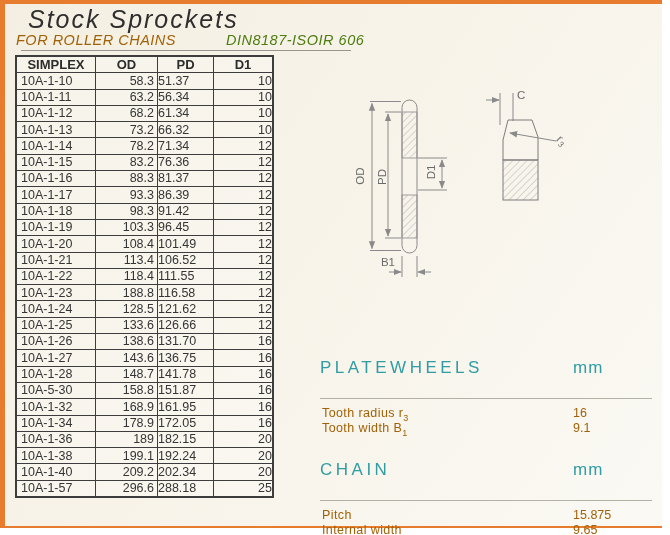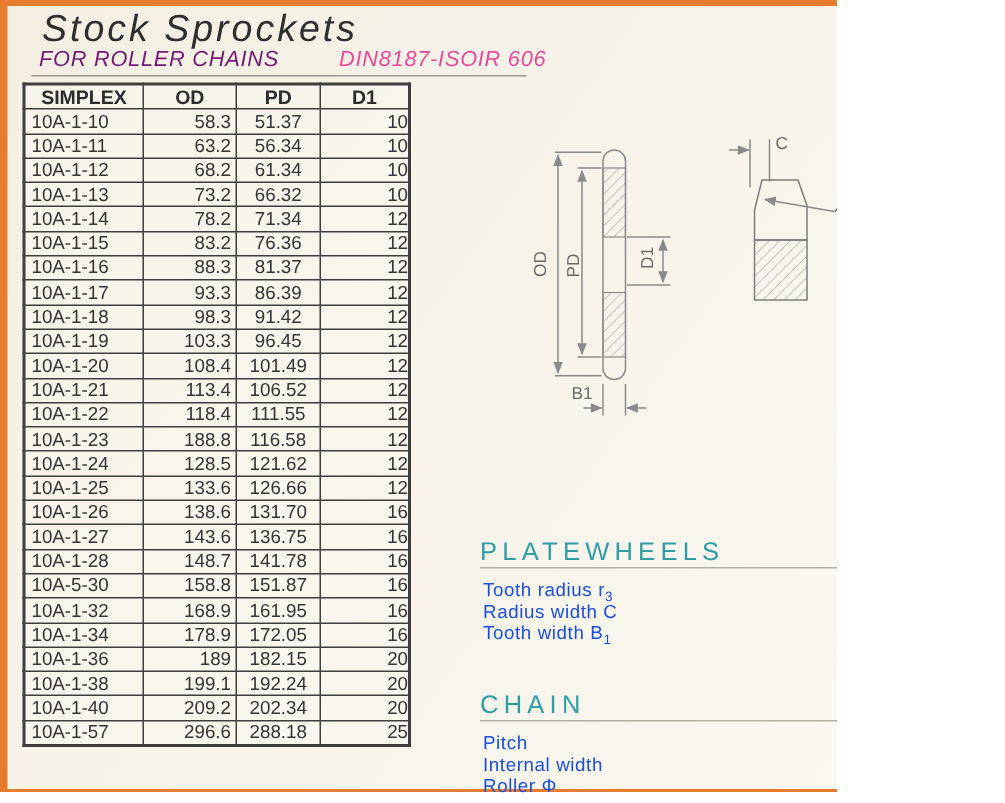--- a/index.html
+++ b/index.html
@@ -1,38 +1,38 @@
 <!DOCTYPE html>
 <html style="--accent: #2f9da3; --frame: #e87c2e;"><head>
 <meta charset="utf-8">
 <style>
   html,body { margin:0; padding:0; background:#ffffff; }
   .page {
-    position:relative; width:558px; height:535px; overflow:hidden;
+    position:relative; width:662px; height:535px; overflow:hidden;
     font-family:"Liberation Sans", sans-serif; color:#333;
     background:#ffffff;
   }
   .paper {
     position:absolute; left:0; top:0; width:664px; height:528px;
     box-sizing:border-box;
     border:2px solid var(--frame,#e87c2e);
     border-left-width:5px; border-top-width:4px;
     background:linear-gradient(125deg,#f4efe2 0%,#f7f3e9 45%,#fbf9f4 100%);
   }
   .title {
     position:absolute; left:28px; top:5px;
     font-size:25px; font-style:italic; letter-spacing:2px; color:#2e2e2e;
   }
   .subtitle {
-    position:absolute; left:26px; top:32px;
-    font-size:14.5px; font-style:italic; color:#701a75; letter-spacing:0.5px;
+    position:absolute; left:16px; top:32px;
+    font-size:14.5px; font-style:italic; color:#a16207; letter-spacing:0.5px;
   }
   .standard {
     position:absolute; left:226px; top:32px;
-    font-size:14.5px; font-style:italic; color:#ec4899; letter-spacing:0.5px;
+    font-size:14.5px; font-style:italic; color:#4d7c0f; letter-spacing:0.5px;
   }
   .subtitle-rule {
     position:absolute; left:21px; top:50px; width:330px; height:1px;
     background:#97958d;
   }
   table.spk {
     position:absolute; left:15px; top:55px;
     border-collapse:collapse; table-layout:fixed;
     border:2px solid #3d3d3d; background:rgba(255,255,255,0.25);
   }
@@ -41,39 +41,39 @@
     font-size:12.5px; line-height:1; color:#353535; overflow:hidden;
     white-space:nowrap;
   }
   table.spk th { font-size:13px; font-weight:bold; text-align:center; color:#2c2c2c; }
   table.spk th.c0, table.spk td.c0 { width:74px; }
   table.spk th.c1, table.spk td.c1 { width:58px; }
   table.spk th.c2, table.spk td.c2 { width:55px; }
   table.spk th.c3, table.spk td.c3 { width:58px; }
   table.spk td.c0 { text-align:left;  padding-left:4px;margin-left:30px; }
   table.spk td.c1 { text-align:right; padding-right:3px; }
-  table.spk td.c2 { text-align:center; }
+  table.spk td.c2 { }
   table.spk td.c3 { text-align:right; }
 
   .diagram { position:absolute; left:335px; top:55px; }
   .diagram text {
     font-family:"Liberation Sans", sans-serif; font-size:11.5px; fill:#6a6a6a;
   }
 
   .spec-section { position:absolute; left:320px; width:332px; }
   .spec-section.platewheels { top:354px; }
   .spec-section.chain { top:456px; }
   .spec-header {
-    position:relative; padding-top:4px; padding-bottom:0;
+    position:relative; padding-top:4px; padding-bottom:20px;
     border-bottom:1px solid #b3b0a6;
     color:var(--accent,#2f9da3); font-size:17px; letter-spacing:3.5px;
   }
   .spec-unit { position:absolute; left:253px; top:4px; letter-spacing:1px; }
   .spec-rows { margin-top:7px; }
-  .spec-row { position:relative; height:14.6px; font-size:12.5px; color:#1d4ed8; }
+  .spec-row { position:relative; height:14.6px; font-size:12.5px; color:#a16207; }
   .spec-label { position:absolute; left:2px; top:0; letter-spacing:0.4px; }
   .spec-label sub { font-size:9px; }
   .spec-value { position:absolute; left:253px; top:0; }
 </style>
 </head>
 <body>
 
 <div class="page">
   <div class="paper"></div>
 
@@ -303,24 +303,20 @@
     <div class="spec-header">
       <span>PLATEWHEELS</span>
       <span class="spec-unit">mm</span>
     </div>
     <div class="spec-rows">
         <div class="spec-row">
           <span class="spec-label">Tooth radius r<sub>3</sub></span>
           <span class="spec-value">16</span>
         </div>
         <div class="spec-row">
-          <span class="spec-label">Radius width C</span>
-          <span class="spec-value">1.6</span>
-        </div>
-        <div class="spec-row">
           <span class="spec-label">Tooth width B<sub>1</sub></span>
           <span class="spec-value">9.1</span>
         </div>
       </div>
   </div>
 
   <div class="spec-section chain">
     <div class="spec-header">
       <span>CHAIN</span>
       <span class="spec-unit">mm</span>

